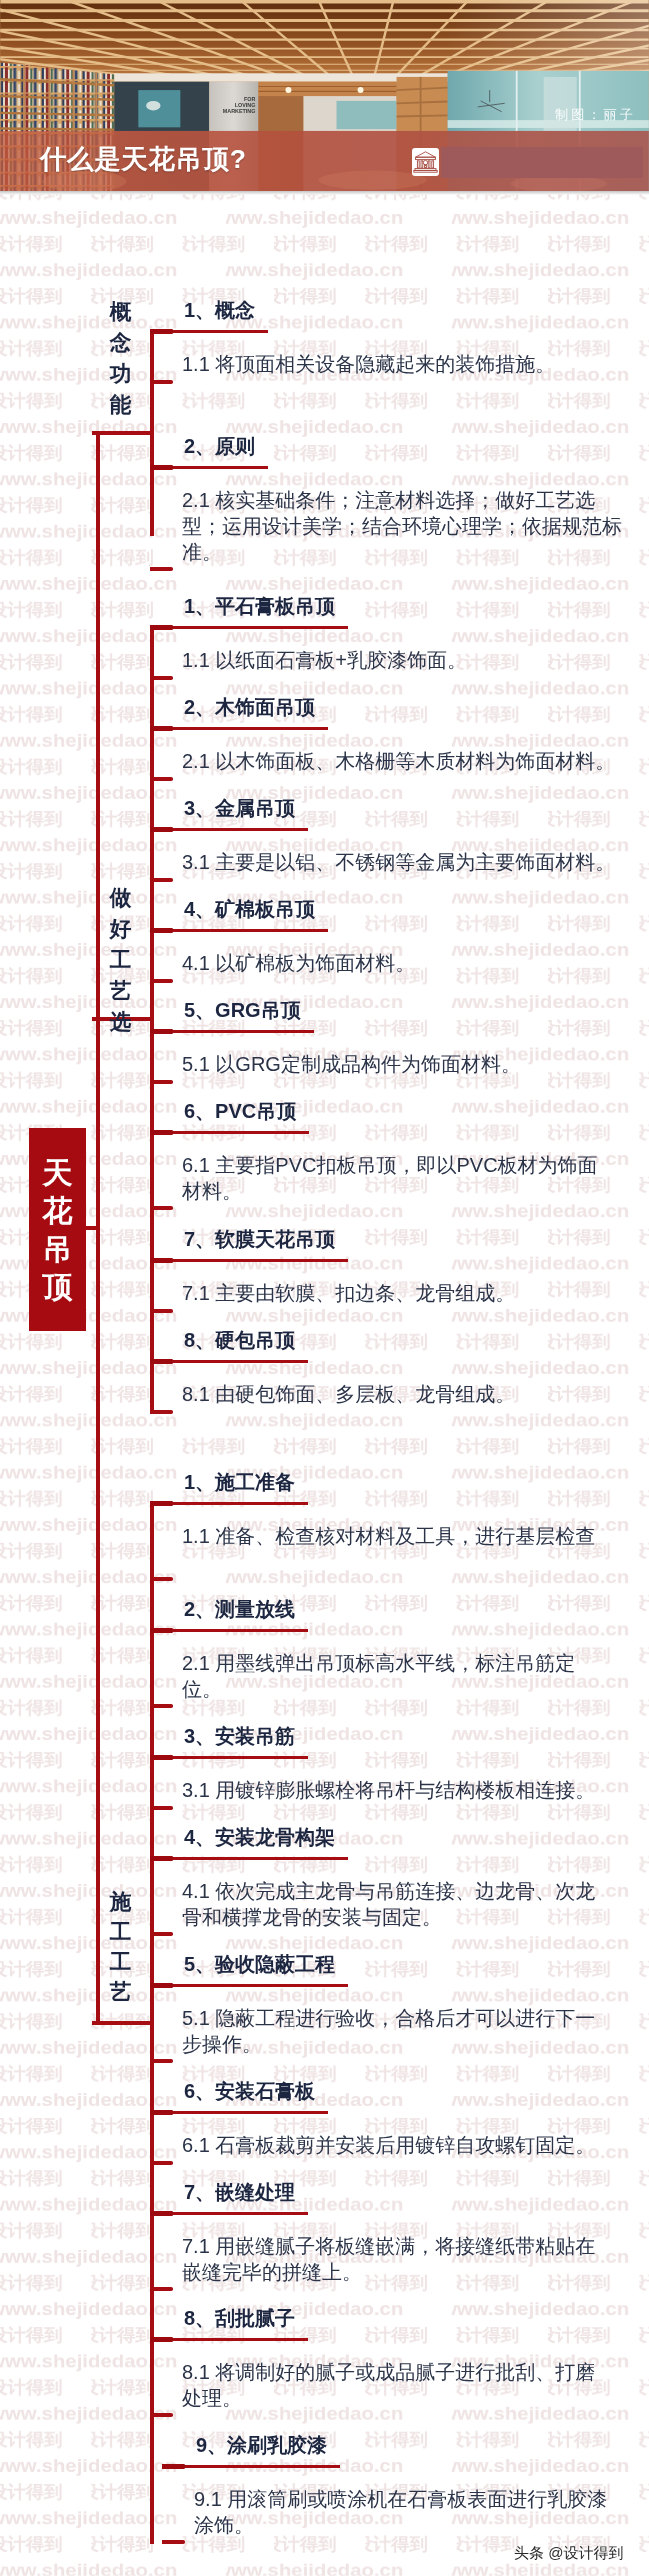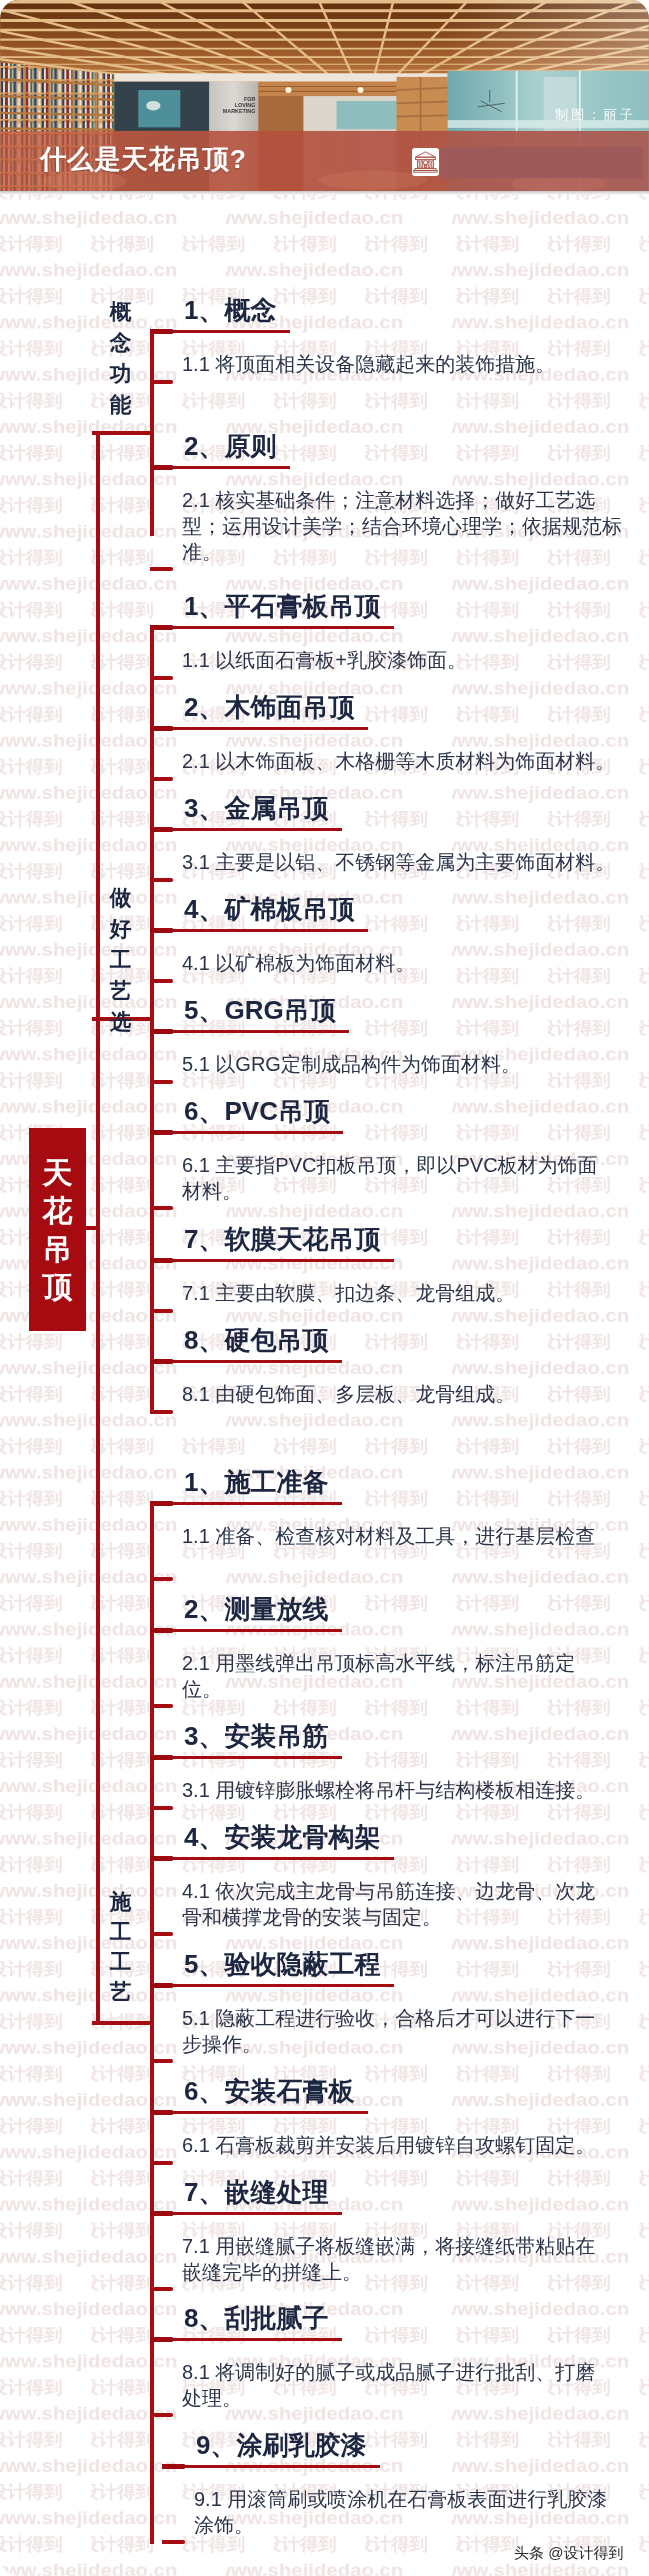--- a/index.html
+++ b/index.html
@@ -1,18 +1,18 @@
 <!DOCTYPE html>
 <html style="font-size:9.6px"><head>
 <meta charset="utf-8">
 <style>
   * { margin: 0; padding: 0; box-sizing: border-box; }
   html, body { width: 649px; height: 2576px; overflow: hidden; background: #ffffff; }
   body { font-family: "Liberation Sans", "DejaVu Sans", sans-serif; }
-  .page { position: relative; width: 649px; height: 2576px; overflow: hidden; background: #ffffff; border-radius: 19px; }
+  .page { position: relative; width: 649px; height: 2576px; overflow: hidden; background: #ffffff; }
 
   
   .banner { position: absolute; left: 0; top: 0; width: 649px; height: 191px; overflow: hidden; }
   .banner .photo { position: absolute; left: 0; top: 0; }
   .banner-shadow { position: absolute; left: 0; top: 191px; width: 649px; height: 3.6px;
     background: linear-gradient(#c4c4c4, #ffffff); }
   .banner-title { position: absolute; left: 40px; top: 142px; font-size: 26.5px; font-weight: bold;
     color: #ffffff; line-height: 34px; letter-spacing: 0.6px; white-space: nowrap;
     text-shadow: 0 0.6px 1.8px rgba(0,0,0,0.25); }
   .banner-credit { position: absolute; left: 555px; top: 106px; font-size: 13.2px; line-height: 18px;
@@ -30,21 +30,21 @@
   .line { position: absolute; background: #a50d12; }
   .root-box { position: absolute; left: 29px; top: 1128px; width: 57px; height: 203px; background: #a50b10;
     display: flex; align-items: center; justify-content: center; }
   .root-label { width: 30px; font-size: 30px; font-weight: bold; color: #ffffff; line-height: 38px;
     text-align: center; word-break: break-all; }
   .section-label { position: absolute; left: 109px; width: 23px; font-size: 21.6px; font-weight: bold;
     color: #1c2640; text-align: center; word-break: break-all; line-height: 31px; }
 
   .item { position: absolute; left: 150px; }
   .item-head { position: relative; display: inline-block; height: 34px; padding-left: 34px; padding-right: 13.2px;
-    border-bottom: 3px solid #a50d12; font-size: 26px; font-weight: bold; color: #1c2640;
+    border-bottom: 3px solid #a50d12; font-size: 20px; font-weight: bold; color: #1c2640;
     line-height: 23.4px; white-space: nowrap; }
   .item-head::after { content: ""; position: absolute; left: 0; top: 30px; width: 23px; height: 5.4px;
     background: #9c0a0f; border-radius: 0 1.2px 1.2px 0; }
   .item-body { position: absolute; left: 32px; top: 52px; font-size: 20px; color: #2a3348;
     line-height: 26px; white-space: nowrap; }
   .item-body span { display: block; }
   .tick { position: absolute; left: 0; width: 23px; height: 4.2px; background: #a50d12; border-radius: 0 1.8px 1.8px 0; }
 
   .footer-attribution { position: absolute; left: 514px; top: 2543px; font-size: 15px; line-height: 19px;
     color: #2b2b2b; white-space: nowrap;

